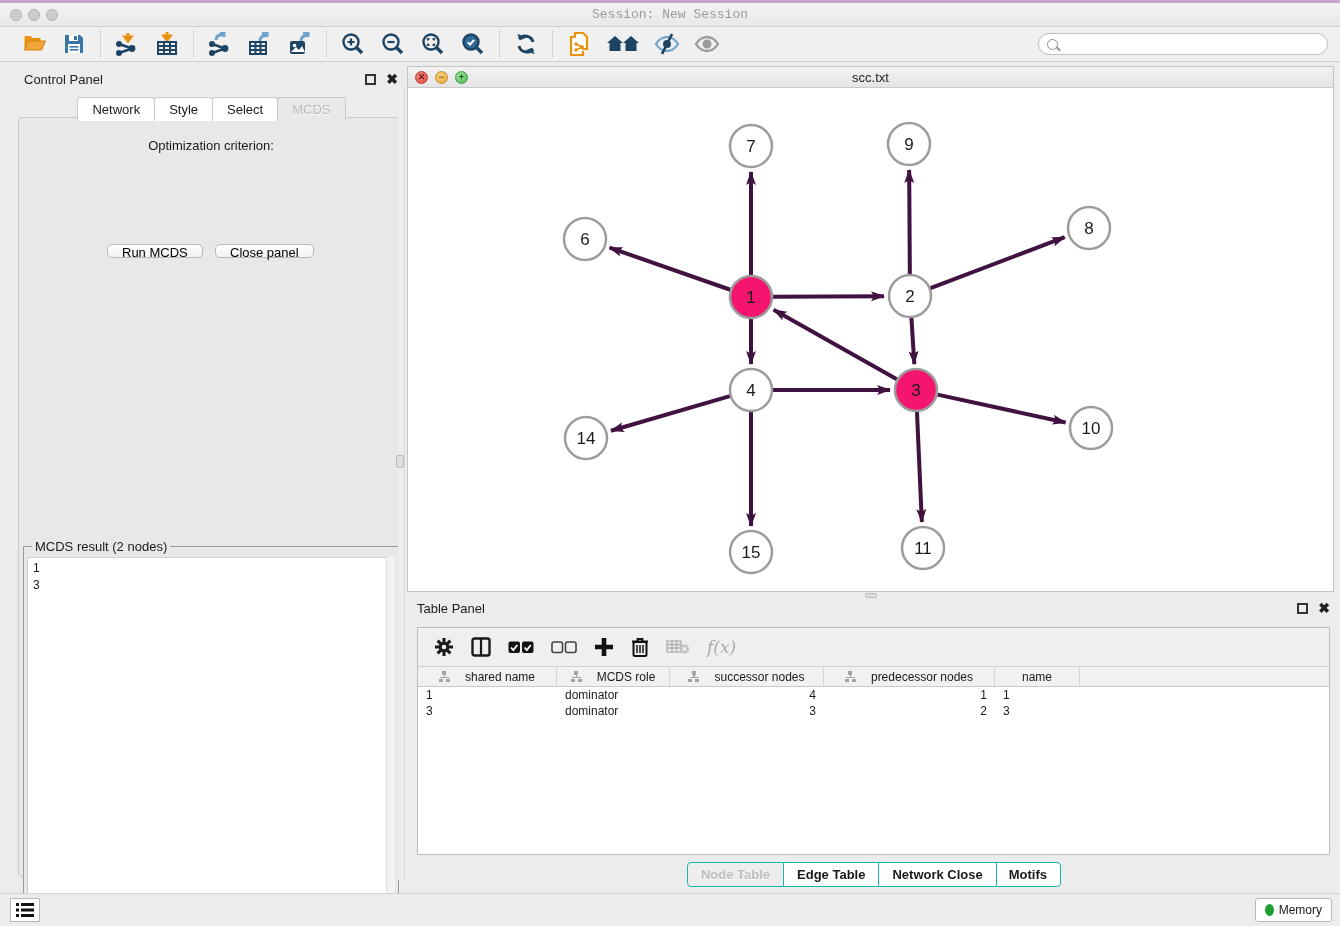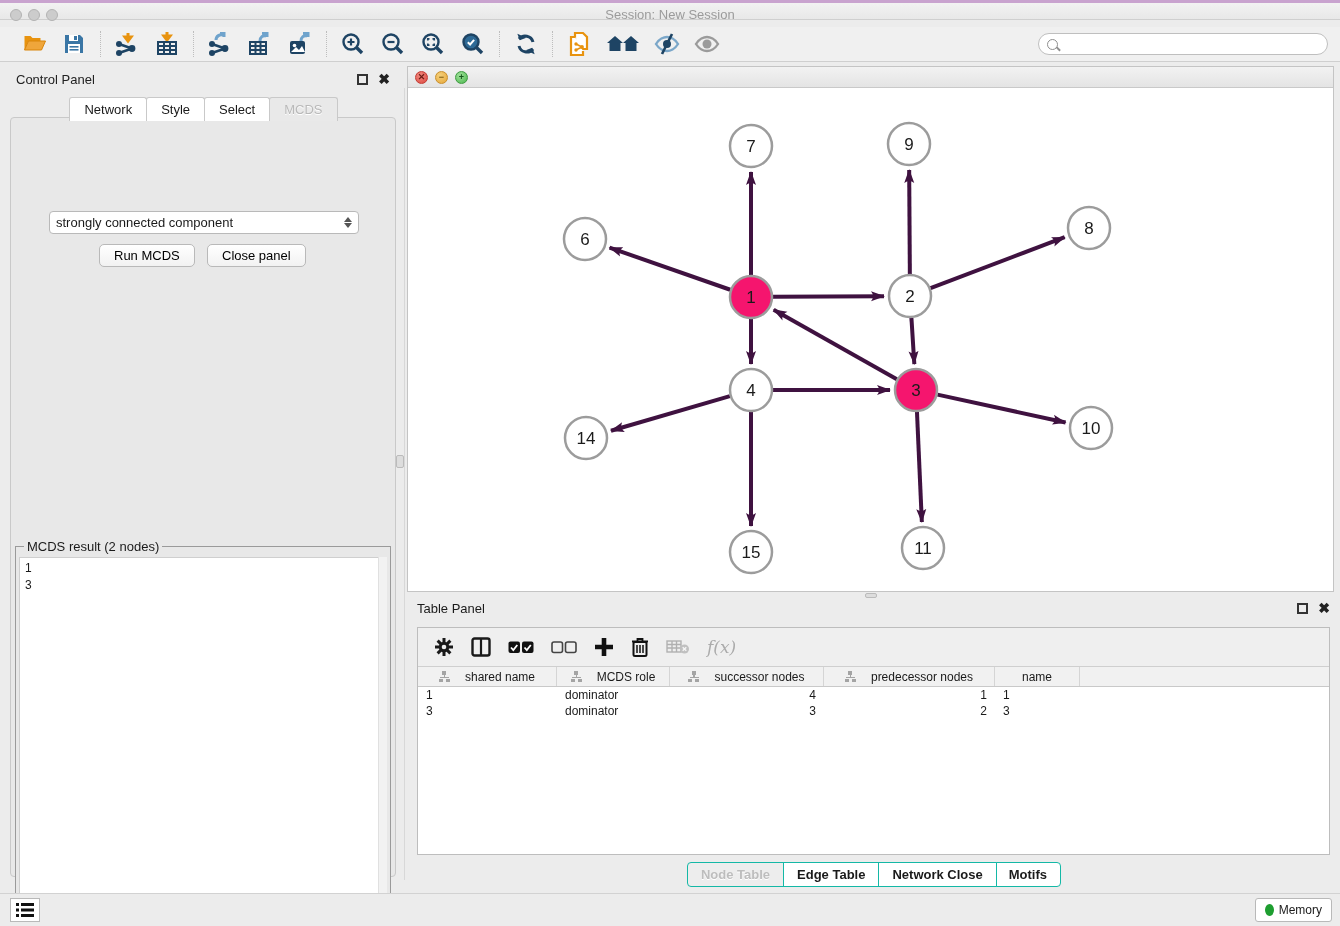--- a/index.html
+++ b/index.html
@@ -1,62 +1,62 @@
 <!DOCTYPE html>
 <html><head>
 <meta charset="utf-8">
 <style>
   * { margin:0; padding:0; box-sizing:border-box; }
   html,body { width:1340px; height:926px; overflow:hidden;
     font-family:"Liberation Sans", sans-serif; background:#ECECEC; color:#1a1a1a; }
   .abs { position:absolute; }
 
   
-  #titlebar { left:0; top:0; width:1340px; height:20px;
-    background:linear-gradient(#F4F4F4,#E8E8E8); border-bottom:1px solid #CFCFCF; }
+  #titlebar { left:0; top:0; width:1340px; height:27px;
+    background:linear-gradient(#F4F4F4,#E8E8E8); border-bottom:1px solid #CFCFCF;font-family:Liberation Mono, monospace; }
   #titlebar::before { content:""; position:absolute; left:0; top:0; width:100%; height:3px; background:#C9A3CF; }
   .traffic-unfocused { position:absolute; top:9px; width:12px; height:12px; border-radius:50%;
     background:#CCCCCC; border:1px solid #B3B3B3; }
   #win-title { width:100%; text-align:center; line-height:30px; font-size:13px; color:#9B9B9B; }
 
   
   #toolbar { left:0; top:27px; width:1340px; height:35px; background:#F0F0F0;
     border-bottom:1px solid #CFCFCF; display:flex; align-items:center; padding:0 8px; }
   .tb-group { display:flex; align-items:center; gap:14px; padding:0 13px; }
   .tb-sep { width:1px; height:26px; border-left:1px dotted #BDBDBD; }
   .tb-btn { width:26px; height:26px; display:flex; align-items:center; justify-content:center; cursor:pointer; }
   #search-wrap { margin-left:auto; margin-right:4px; }
   #search-box { width:290px; height:22px; border:1px solid #BFBFBF; border-radius:12px;
     background:#fff; display:flex; align-items:center; padding:0 8px; }
   #search-box input { border:none; outline:none; flex:1; font-size:12px; background:transparent; }
   .mag-glyph { width:11px; height:11px; border:1.5px solid #8F8F8F; border-radius:50%; position:relative; margin-right:5px; }
   .mag-glyph::after { content:""; position:absolute; width:5px; height:1.5px; background:#8F8F8F;
     right:-4px; bottom:-1px; transform:rotate(45deg); }
 
   
-  #control-panel { left:4px; top:66px; width:398px; height:814px; background:#ECECEC; }
+  #control-panel { left:12px; top:66px; width:398px; height:814px; background:#ECECEC; }
   .panel-head { height:26px; display:flex; align-items:center; padding:0 12px; font-size:13px; color:#222; }
   .panel-head .float-ic { margin-left:auto; }
   .float-ic { width:11px; height:11px; border:2px solid #333; display:inline-block; cursor:pointer; }
   .close-ic { font-size:14px; font-weight:bold; color:#222; margin-left:10px; cursor:pointer; line-height:1; }
   #cp-tabs { position:absolute; left:0; top:31px; width:100%; display:flex; justify-content:center; z-index:2; }
   .cp-tab { font-size:13px; padding:4px 14px; background:#fff; border:1px solid #C9C9C9; border-bottom:none;
     cursor:pointer; margin-right:-1px; border-radius:3px 3px 0 0; }
   .cp-tab.active { background:#E9E9E9; color:#B9B9B9; text-shadow:0 1px 0 #fff; }
   #cp-body { position:absolute; left:6px; top:51px; width:386px; height:760px;
     background:#E8E8E8; border:1px solid #C9C9C9; border-radius:4px; }
   #opt-label { text-align:center; margin-top:20px; font-size:13px; }
   #criterion-select { position:absolute; left:38px; top:93px; width:310px; height:23px; background:#fff;
     border:1px solid #B9B9B9; border-radius:4px; display:flex; align-items:center; padding:0 6px;
     font-size:13px; cursor:pointer; }
   .stepper { margin-left:auto; display:flex; flex-direction:column; gap:1px; }
   .stepper i { width:0; height:0; border-left:4px solid transparent; border-right:4px solid transparent; }
   .stepper .up { border-bottom:5px solid #555; }
   .stepper .dn { border-top:5px solid #555; }
-  .cp-btn { position:absolute; top:126px; height:23px; background:linear-gradient(#FFFFFF,#F2F2F2);
+  .cp-btn { position:absolute; top:126px; height:14px; background:linear-gradient(#FFFFFF,#F2F2F2);
     border:1px solid #B9B9B9; border-radius:5px; font-size:13px; padding:0 14px; cursor:pointer;
     font-family:"Liberation Sans", sans-serif; }
   #run-btn { left:88px; }
   #close-panel-btn { left:196px; }
   #result-box { position:absolute; left:4px; top:428px; width:376px; height:381px;
     border:1px solid #9a9a9a; background:#E8E8E8; }
   #result-legend { position:absolute; left:8px; top:-8px; background:#E8E8E8; padding:0 3px; font-size:13px; }
   #result-text { position:absolute; left:3px; top:10px; right:3px; bottom:3px; background:#fff;
     border:1px solid #CFCFCF; font-size:12px; line-height:17px; padding:2px 5px; white-space:pre; overflow:hidden; }
   #result-scroll { position:absolute; right:3px; top:10px; width:9px; bottom:3px; background:#F2F2F2; border-left:1px solid #E0E0E0; }
@@ -287,47 +287,42 @@
     <span class="float-ic"></span>
     <span class="close-ic">✖</span>
   </div>
   <div id="cp-tabs">
     <span class="cp-tab">Network</span>
     <span class="cp-tab">Style</span>
     <span class="cp-tab">Select</span>
     <span class="cp-tab active">MCDS</span>
   </div>
   <div id="cp-body">
-    <div id="criterion-select">
-      <span>strongly connected component</span>
-      <span class="stepper">
-          <i class="up"></i>
-          <i class="dn"></i>
-        </span>
-    </div>
+    <div id="opt-label">Optimization criterion:</div>
     <button id="run-btn" class="cp-btn">Run MCDS</button>
     <button id="close-panel-btn" class="cp-btn">Close panel</button>
     <div id="result-box">
       <span id="result-legend">MCDS result (2 nodes)</span>
       <div id="result-text">1
 3</div>
       <div id="result-scroll"></div>
     </div>
   </div>
 </div>
 
 <div id="v-splitter" class="abs">
   <span id="v-grip"></span>
 </div>
 
 <div id="network-window" class="abs">
   <div id="net-titlebar">
     <span class="tl red">✕</span>
     <span class="tl yel">−</span>
     <span class="tl grn">+</span>
+    <span id="net-title">scc.txt</span>
   </div>
   <div id="graph-canvas">
     <svg id="graph-svg" width="925" height="503">
         <defs>
           <marker id="arrow" markerWidth="15" markerHeight="11" refX="13" refY="5.5" orient="auto" markerUnits="userSpaceOnUse">
             <path d="M0,0.5 L14,5.5 L0,10.5 Q4,5.5 0,0.5 Z" fill="#3F1240"></path>
           </marker>
         </defs>
         <line x1="343" y1="187" x2="343" y2="84" stroke="#3F1240" stroke-width="4" marker-end="url(#arrow)"></line>
         <line x1="322.23121807335133" y1="201.7434376400866" x2="201.54492409513023" y2="159.5759373344431" stroke="#3F1240" stroke-width="4" marker-end="url(#arrow)"></line>

